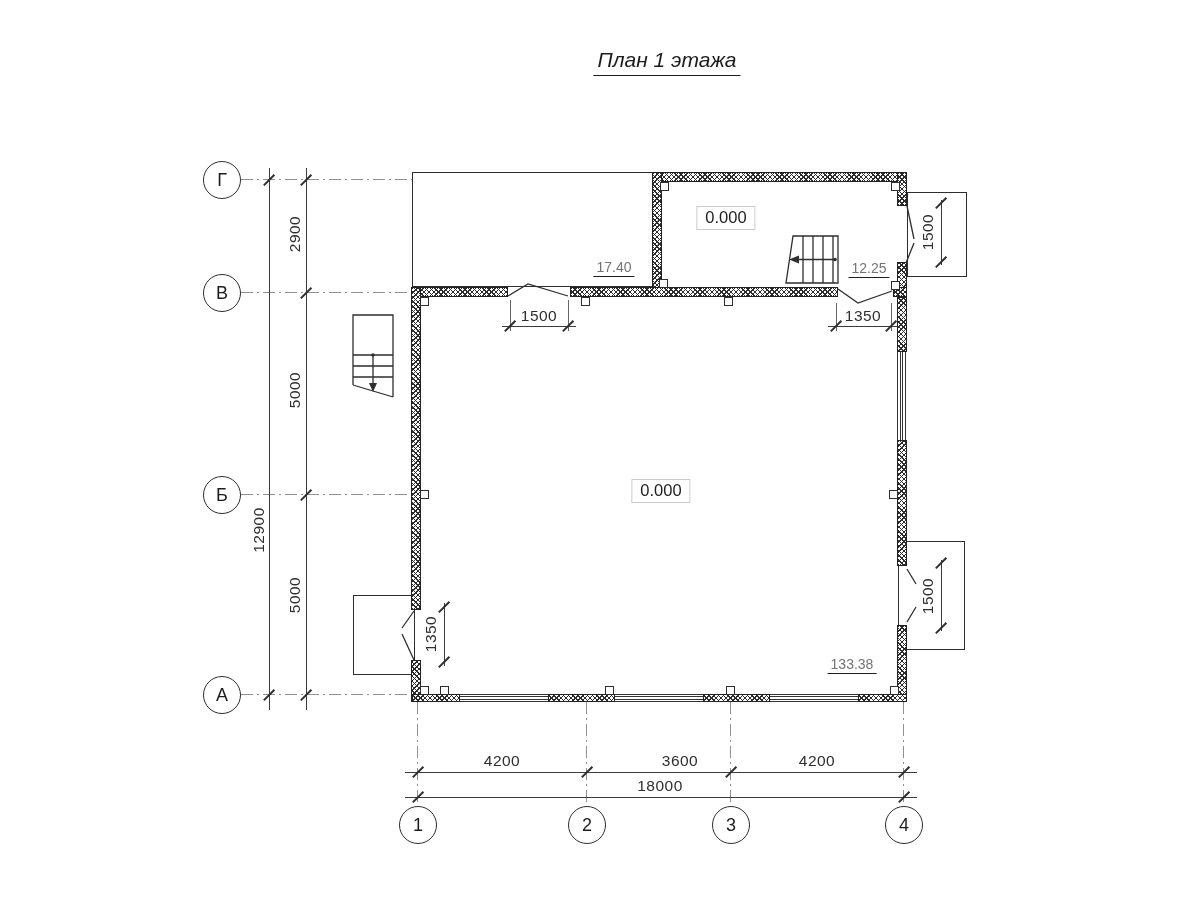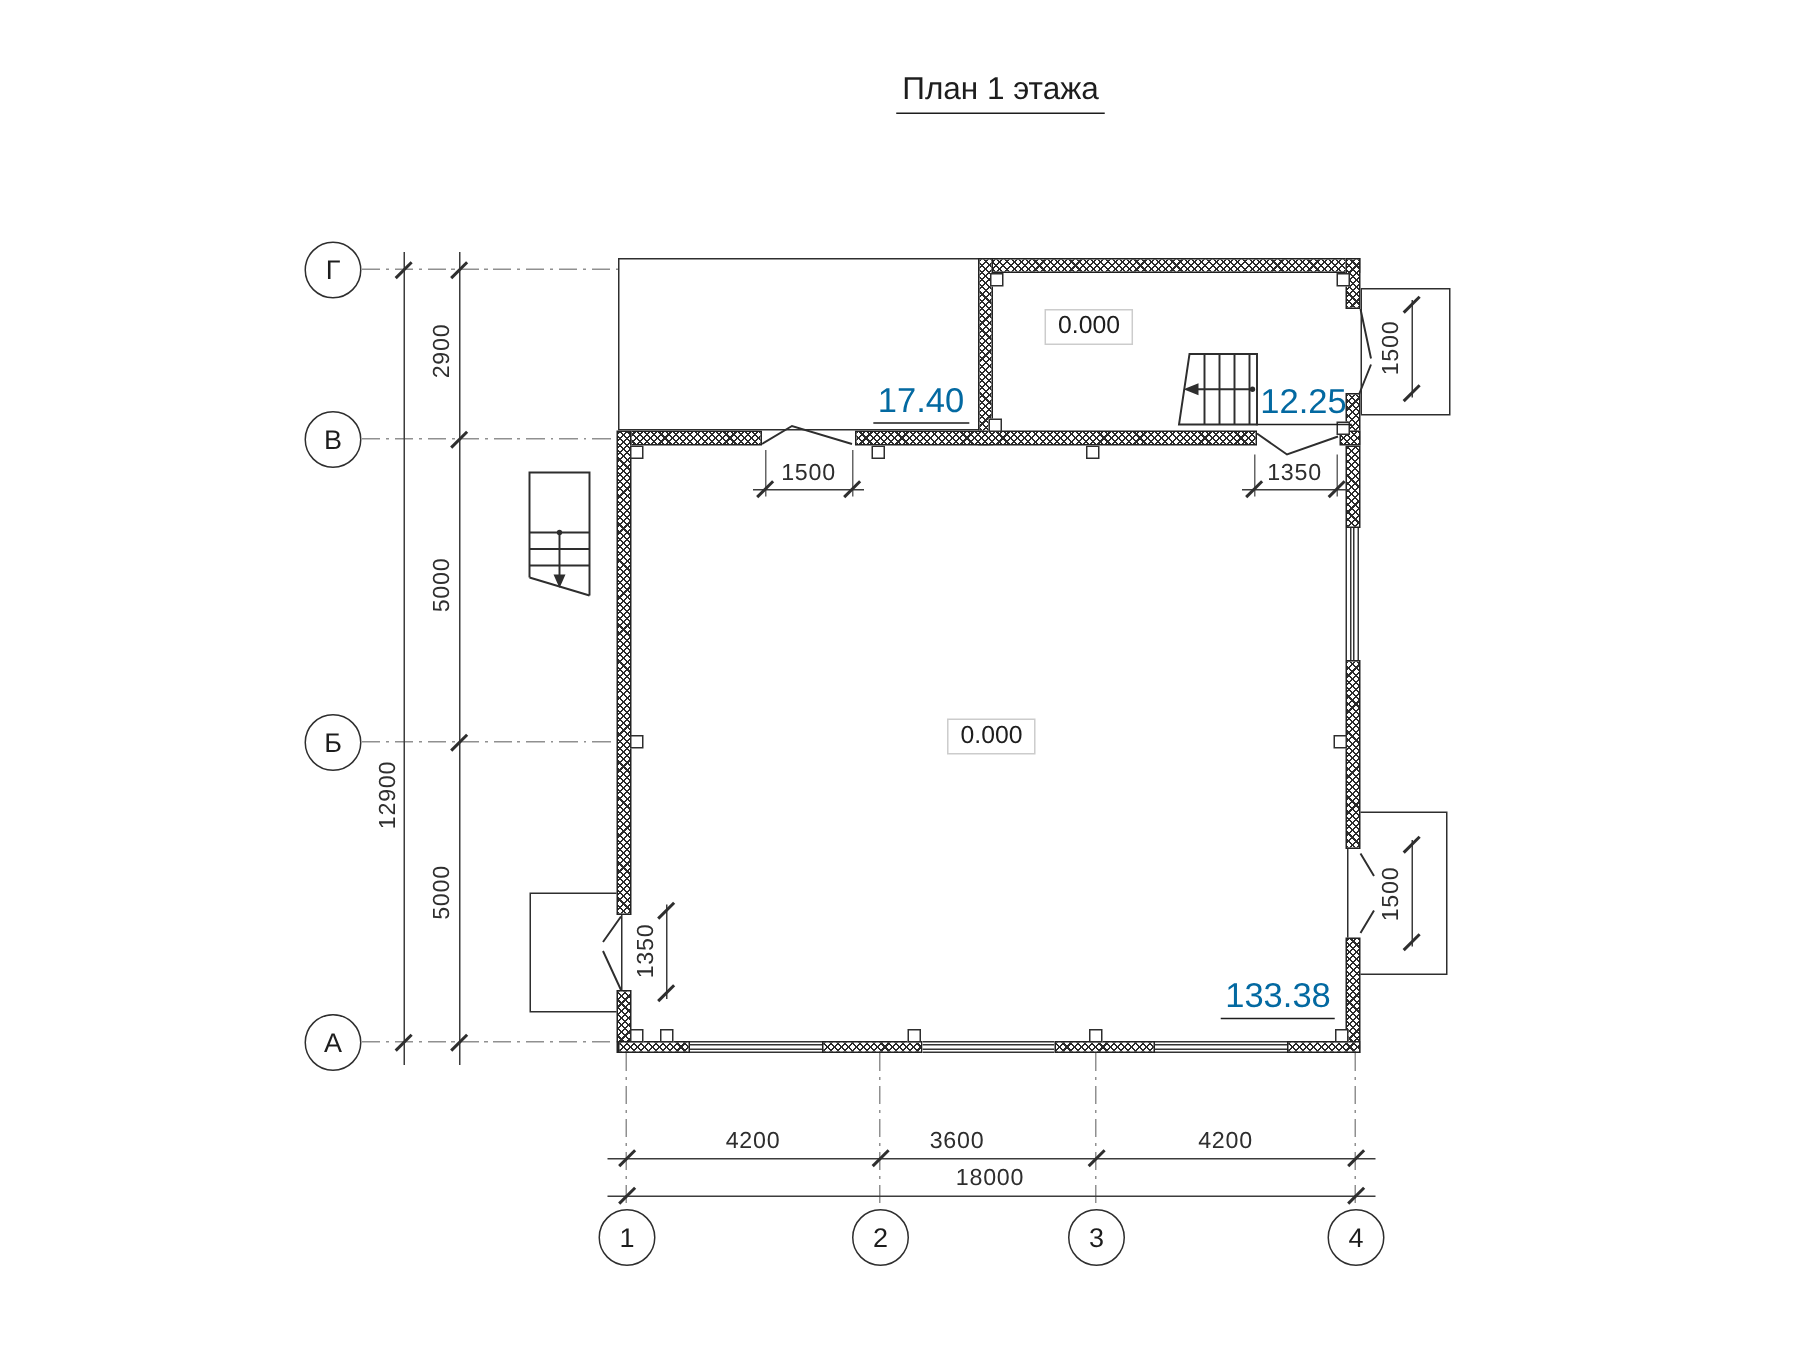--- a/index.html
+++ b/index.html
@@ -28,29 +28,29 @@
   .axis-v { position:absolute; width:1px;
             background-image:repeating-linear-gradient(180deg,#909090 0 12px,transparent 12px 16px,#909090 16px 18px,transparent 18px 22px); }
   .dlh  { position:absolute; height:1.4px; background:#3c3c3c; }
   .dlv  { position:absolute; width:1.4px;  background:#3c3c3c; }
   .ext  { position:absolute; width:1px; background:#666; }
   .tick { position:absolute; width:15px; height:1.7px; background:#2e2e2e;
           transform:translate(-50%,-50%) rotate(-45deg); }
   .dt   { position:absolute; font-size:15.5px; color:#2e2e2e; white-space:nowrap; letter-spacing:.5px; }
   .dt.hc  { transform:translate(-50%,-100%); }
   .dt.rot { transform:translate(-50%,-50%) rotate(-90deg); }
-  .elev { position:absolute; transform:translate(-50%,-50%); font-size:23px; color:#0369a1;
+  .elev { position:absolute; transform:translate(-50%,-50%); font-size:14px; color:#737373;
           border-bottom:1.7px solid #1d1d1d; padding:0 3px 1px; white-space:nowrap; }
   .zbox { position:absolute; transform:translate(-50%,-50%); font-size:16.5px; color:#1d1d1d;
           border:1px solid #ccc; background:#fff; padding:1px 8px 2px; white-space:nowrap; }
   .circ { position:absolute; width:38px; height:38px; border-radius:50%;
           border:1.6px solid #2e2e2e; background:#fff; display:flex;
           align-items:center; justify-content:center; font-size:18px; color:#1d1d1d; }
   .post { position:absolute; width:9px; height:9px; border:1.4px solid #2e2e2e; background:#fff; }
-  .title{ position:absolute; font-size:21px; color:#1d1d1d;
+  .title{ position:absolute; font-size:21px; font-style:italic; color:#1d1d1d;
           transform:translate(-50%,0); border-bottom:1.6px solid #1d1d1d;
           padding:0 4px 3px; white-space:nowrap; }
 </style>
 </head>
 <body>
 
 <div id="stage">
 
   <div class="axis-h" style="left:241px;top:179px;width:171px;"></div>
   <div class="axis-h" style="left:241px;top:292px;width:170px;"></div>
@@ -117,21 +117,21 @@
 
   <div class="dlh" style="left:405px;top:772px;width:512px;"></div>
   <div class="dlh" style="left:405px;top:797px;width:512px;"></div>
   <div class="tick" style="left:418px;top:772px;"></div>
   <div class="tick" style="left:587px;top:772px;"></div>
   <div class="tick" style="left:731px;top:772px;"></div>
   <div class="tick" style="left:904px;top:772px;"></div>
   <div class="tick" style="left:418px;top:797px;"></div>
   <div class="tick" style="left:904px;top:797px;"></div>
   <div class="dt hc" style="left:502px;top:770px;">4200</div>
-  <div class="dt hc" style="left:638px;top:770px;">3600</div>
+  <div class="dt hc" style="left:680px;top:770px;">3600</div>
   <div class="dt hc" style="left:817px;top:770px;">4200</div>
   <div class="dt hc" style="left:660px;top:795px;">18000</div>
 
   <div class="ext" style="left:510px;top:300px;height:31px;"></div>
   <div class="ext" style="left:568px;top:300px;height:31px;"></div>
   <div class="dlh" style="left:502px;top:326px;width:74px;"></div>
   <div class="tick" style="left:510px;top:326px;"></div>
   <div class="tick" style="left:568px;top:326px;"></div>
   <div class="dt hc" style="left:539px;top:325px;">1500</div>
 

